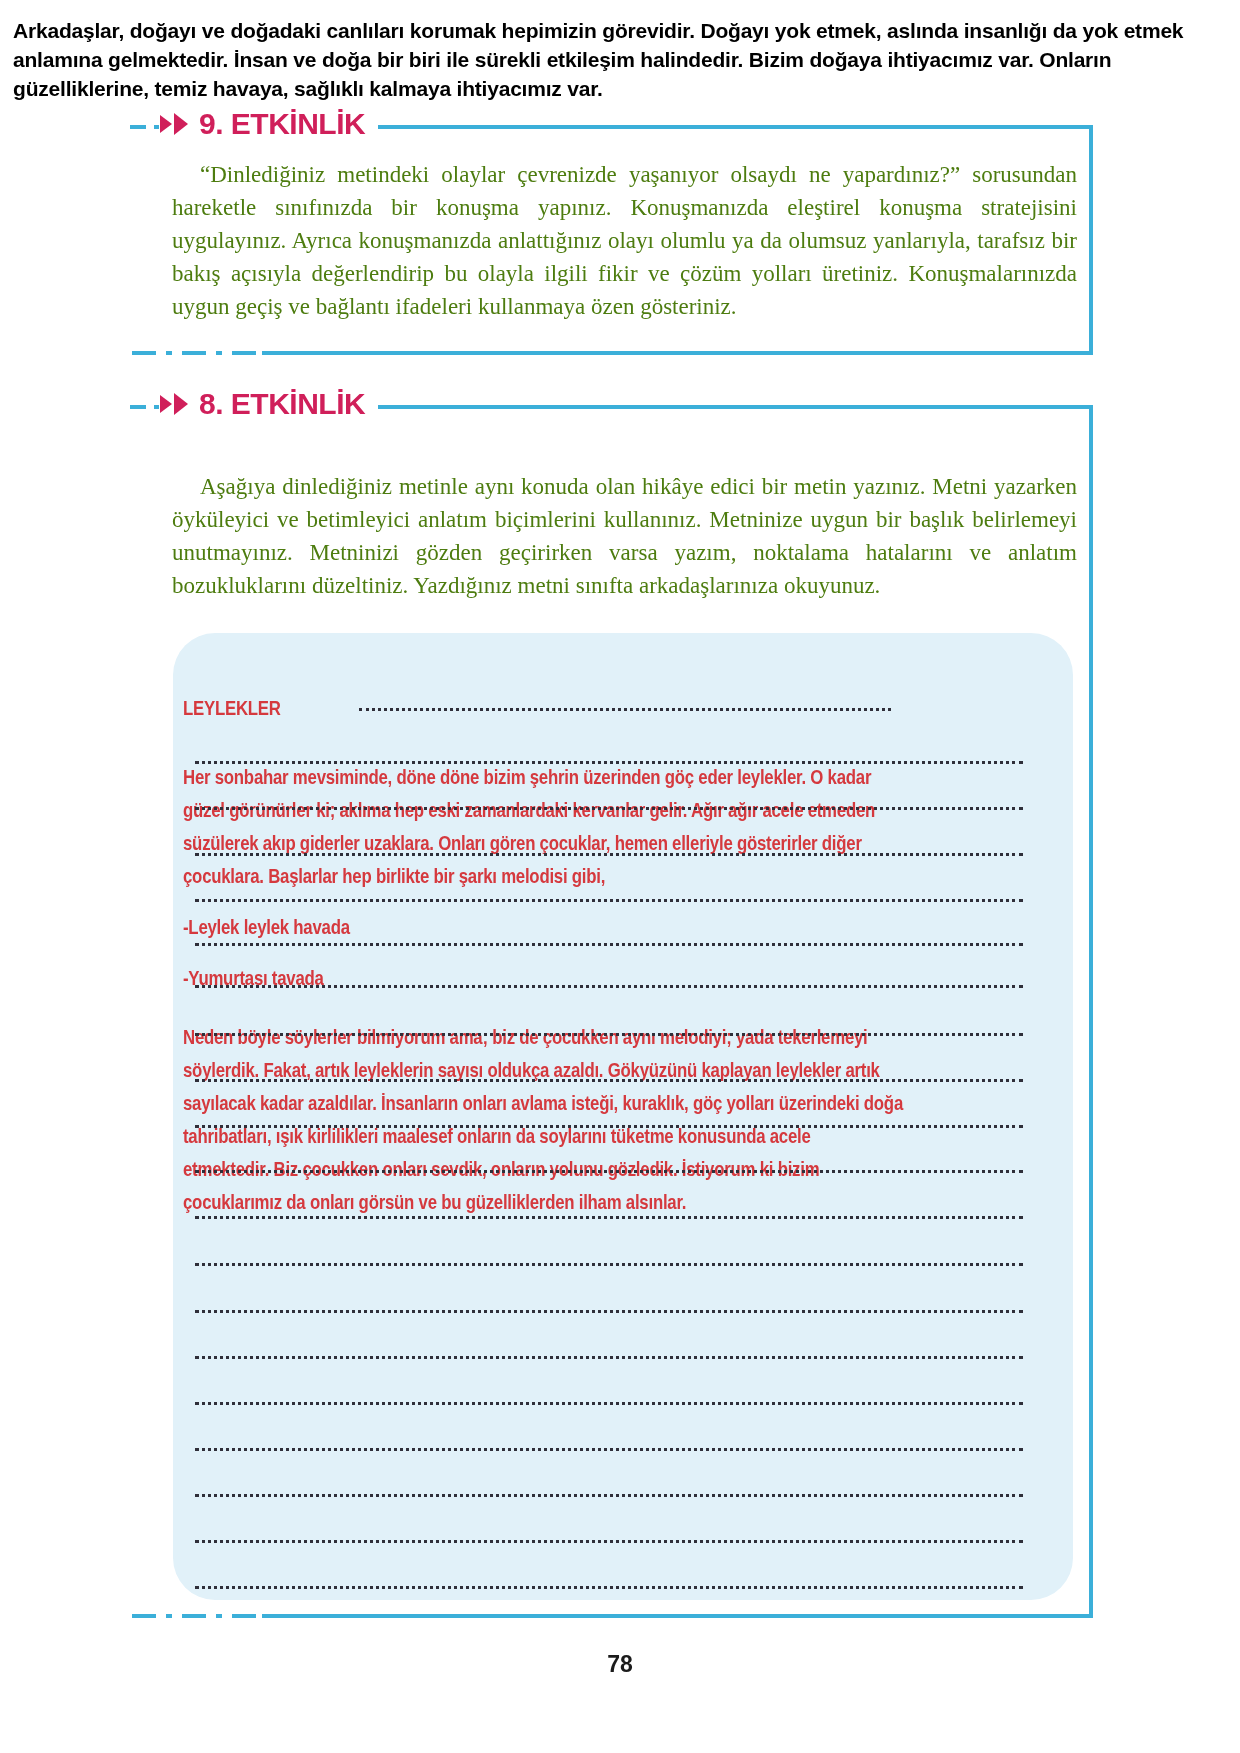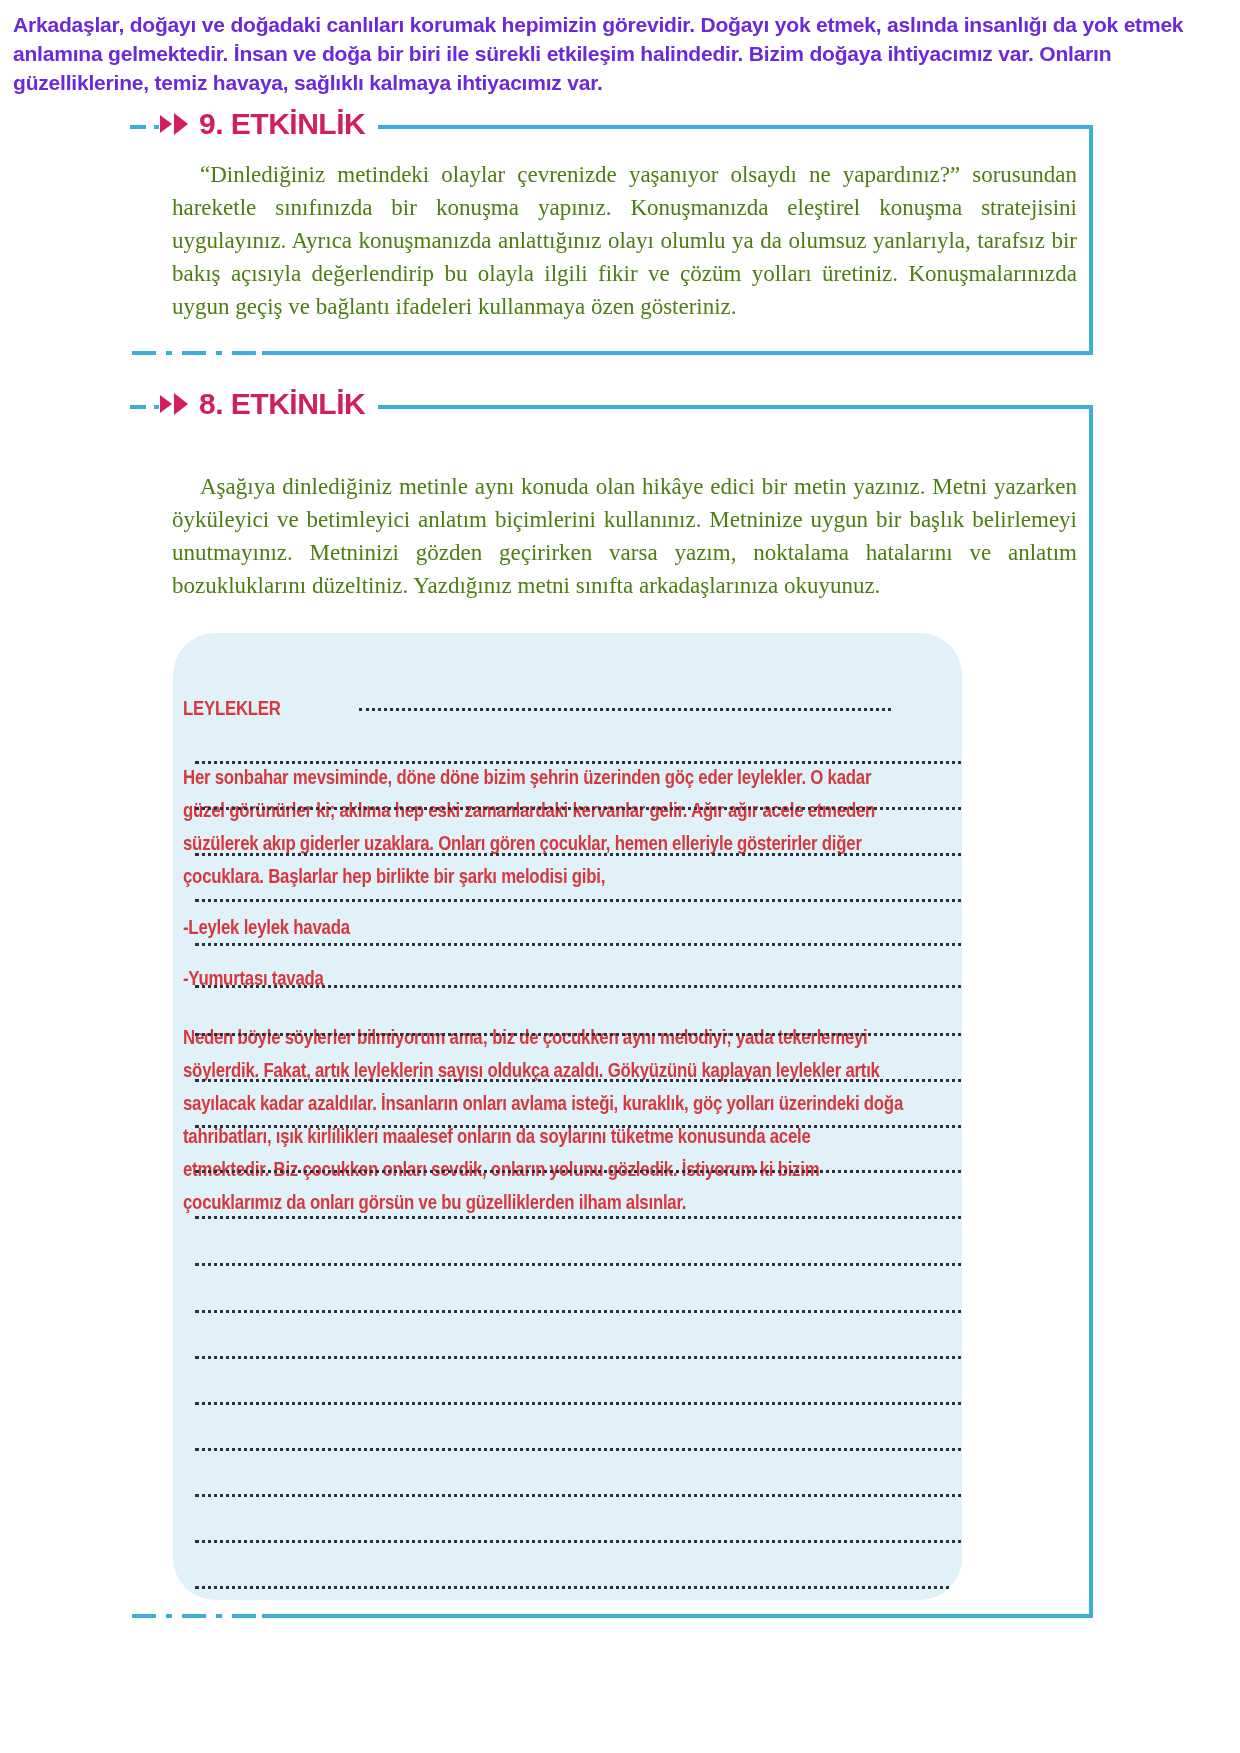--- a/index.html
+++ b/index.html
@@ -2,23 +2,23 @@
 <html><head>
 <meta charset="utf-8">
 <style>
   html,body{margin:0;padding:0;background:#ffffff;}
   .page{
     position:relative;width:1240px;height:1753px;background:#ffffff;
     font-family:"Liberation Sans",sans-serif;overflow:hidden;
   }
   
   .top-note{
-    position:absolute;left:13px;top:10px;width:1218px;
+    position:absolute;left:13px;top:16px;width:1218px;
     font:600 21px/29px "Liberation Sans",sans-serif;
-    color:#6d28d9;letter-spacing:-0.2px;
+    color:#000000;letter-spacing:-0.2px;
   }
   
   .act-box{position:absolute;left:148px;width:945px;}
   .edge{position:absolute;background:#3bafd9;}
   .edge-left{
     left:0;top:2px;bottom:0;width:4px;background:transparent;
     background-image:repeating-linear-gradient(180deg,#3bafd9 0 18px,transparent 18px 27px,#3bafd9 27px 32px,transparent 32px 41px);
   }
   .edge-right{right:0;top:0;bottom:0;width:4px;}
   .edge-top{top:0;height:4px;left:230px;right:0;}
@@ -43,21 +43,21 @@
   }
   .act-body{
     position:absolute;left:24px;right:16px;
     font:23px/33px "Liberation Serif",serif;color:#4d7c0f;
     text-align:justify;text-indent:28px;
   }
   #act7-body{top:33px;}
   #act8-body{top:29px;margin-top:36px;}
   
   .panel{
-    position:absolute;left:25px;top:228px;width:789px;height:967px;
+    position:absolute;left:25px;top:228px;width:900px;height:967px;
     background:#e1f1f9;border-radius:42px;overflow:hidden;
   }
   .ruled{
     position:absolute;left:22px;width:828px;height:0;
     border-top:3px dotted #2f2f3a;
   }
   .title-dots{
     position:absolute;left:186px;top:75px;width:532px;height:0;
     border-top:3px dotted #2f2f3a;
   }
@@ -143,13 +143,14 @@
         <div class="ruled" style="top: 677px;"></div>
         <div class="ruled" style="top: 723px;"></div>
         <div class="ruled" style="top: 769px;"></div>
         <div class="ruled" style="top: 815px;"></div>
         <div class="ruled" style="top: 861px;"></div>
         <div class="ruled" style="top: 907px;"></div>
         <div class="ruled" style="top: 953px;"></div>
       </div>
   </div>
 
+  <div class="page-num">78</div>
 </div>
 
 </body></html>

